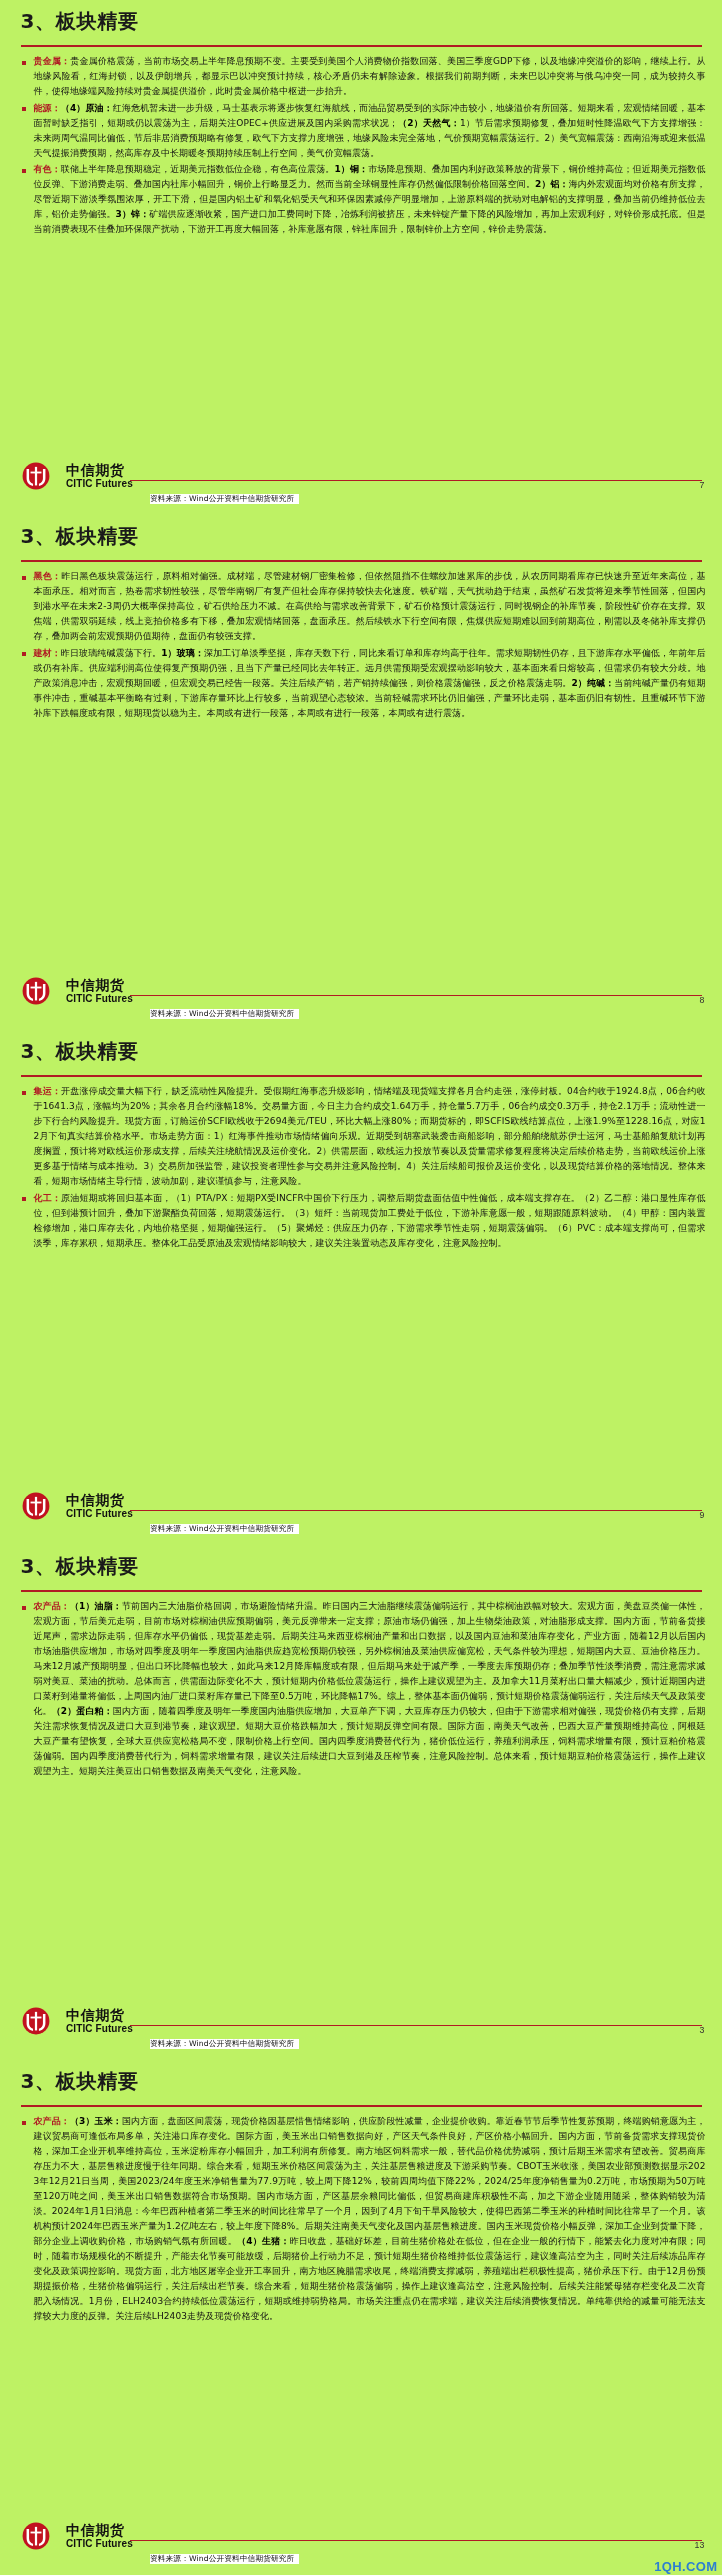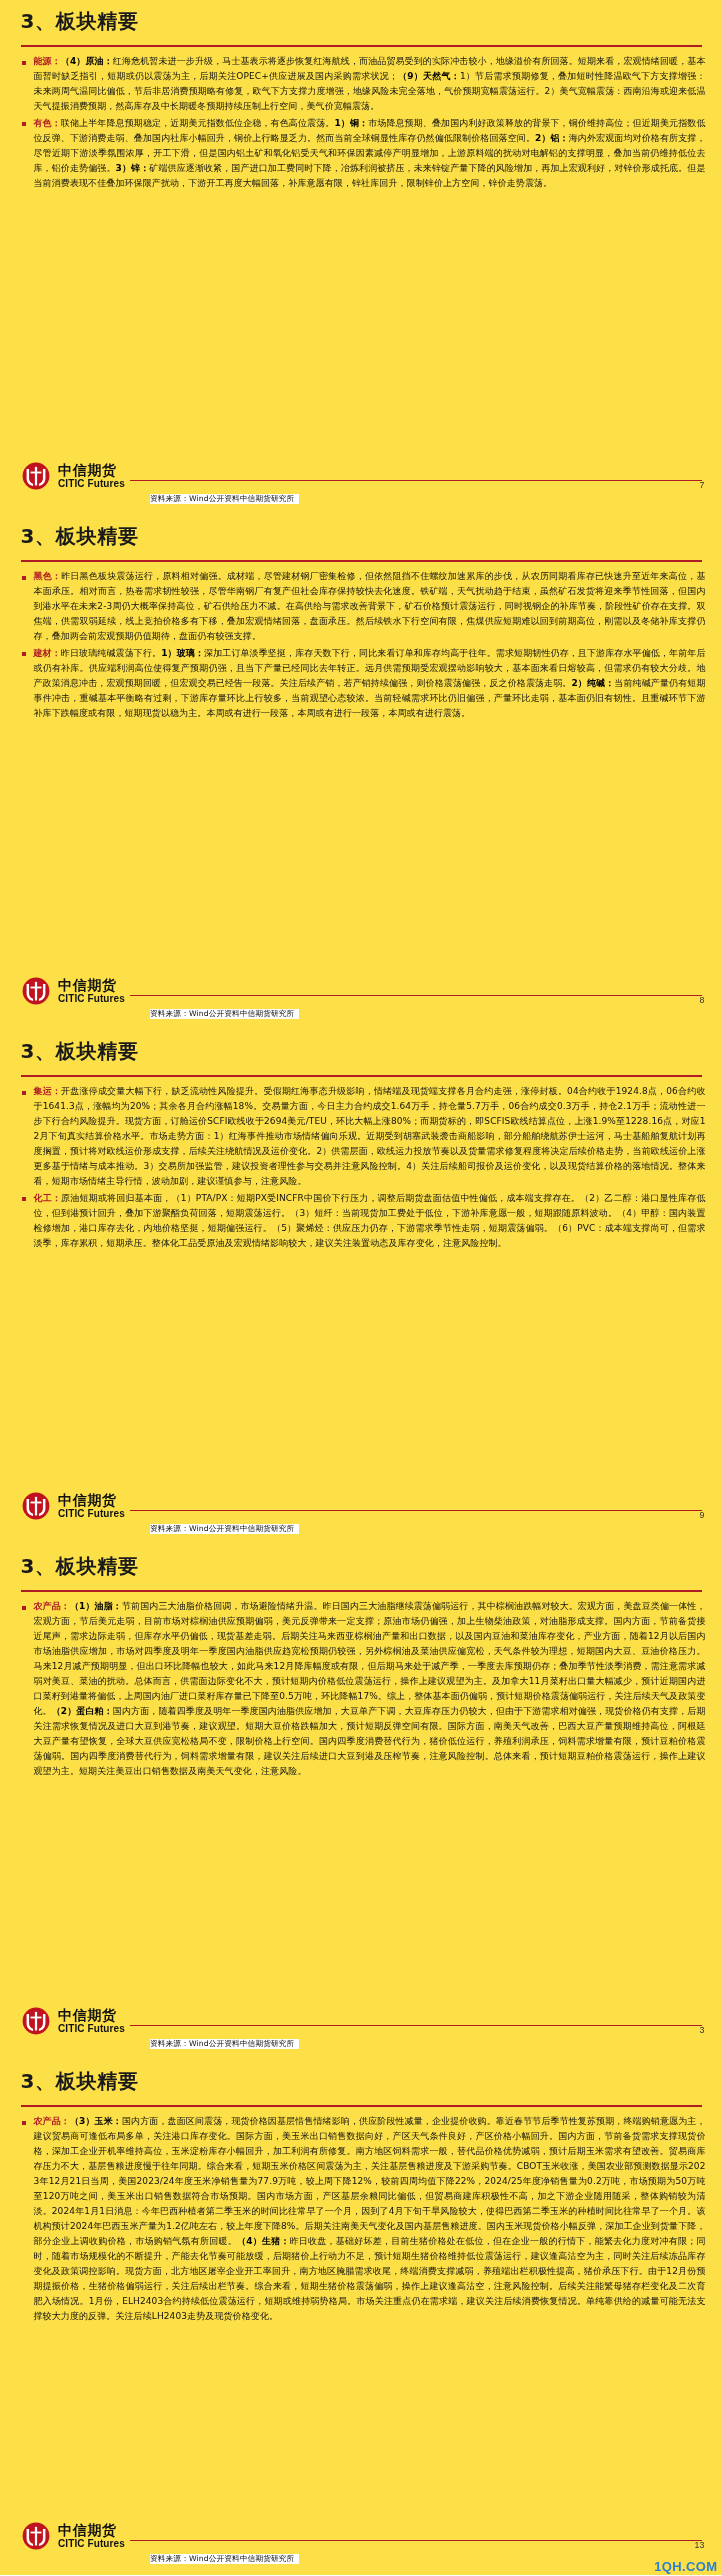--- a/index.html
+++ b/index.html
@@ -10,21 +10,21 @@
     color:#000;
     -webkit-font-smoothing:none;
   }
   .deck{width:722px;}
 
   .slide{
     position:relative;
     width:722px;
     height:515px;
     box-sizing:border-box;
-    background:#fde047;
+    background:#bef264;
     overflow:hidden;
   }
 
   
   .slide-title{
     position:absolute;
     left:20.5px;
     top:10.2px;
     font-size:20px;
     font-weight:bold;
@@ -88,21 +88,21 @@
     bottom:19px;
     width:722px;
     height:34px;
   }
   .logo-wrap{
     position:absolute;
     left:22px;
     top:0;
     display:flex;
     align-items:center;
-    gap:8px;
+    gap:16px;
     justify-content:flex-end;
   }
   .logo-badge{
     width:28px;height:28px;
     position:relative;
     flex:0 0 auto;
   }
   .logo-badge svg{display:block;}
   .logo-text{
     display:flex;
@@ -166,21 +166,25 @@
 </head>
 <body>
 
 <div class="deck">
     <div class="slide">
       <div class="slide-title">3、板块精要</div>
       <div class="title-rule"></div>
       <div class="body-area">
         <div class="bullet-block">
           <span class="bullet-mark"></span>
-          <p class="para"><span class="cat">能源：</span><span class="sub">（4）原油：</span>红海危机暂未进一步升级，马士基表示将逐步恢复红海航线，而油品贸易受到的实际冲击较小，地缘溢价有所回落。短期来看，宏观情绪回暖，基本面暂时缺乏指引，短期或仍以震荡为主，后期关注OPEC+供应进展及国内采购需求状况；<span class="sub">（9）天然气：</span>1）节后需求预期修复，叠加短时性降温欧气下方支撑增强：未来两周气温同比偏低，节后非居消费预期略有修复，欧气下方支撑力度增强，地缘风险未完全落地，气价预期宽幅震荡运行。2）美气宽幅震荡：西南沿海或迎来低温天气提振消费预期，然高库存及中长期暖冬预期持续压制上行空间，美气价宽幅震荡。</p>
+          <p class="para"><span class="cat">贵金属：</span>贵金属价格震荡，当前市场交易上半年降息预期不变。主要受到美国个人消费物价指数回落、美国三季度GDP下修，以及地缘冲突溢价的影响，继续上行。从地缘风险看，红海封锁，以及伊朗增兵，都显示巴以冲突预计持续，核心矛盾仍未有解除迹象。根据我们前期判断，未来巴以冲突将与俄乌冲突一同，成为较持久事件，使得地缘端风险持续对贵金属提供溢价，此时贵金属价格中枢进一步抬升。</p>
+        </div>
+        <div class="bullet-block">
+          <span class="bullet-mark"></span>
+          <p class="para"><span class="cat">能源：</span><span class="sub">（4）原油：</span>红海危机暂未进一步升级，马士基表示将逐步恢复红海航线，而油品贸易受到的实际冲击较小，地缘溢价有所回落。短期来看，宏观情绪回暖，基本面暂时缺乏指引，短期或仍以震荡为主，后期关注OPEC+供应进展及国内采购需求状况；<span class="sub">（2）天然气：</span>1）节后需求预期修复，叠加短时性降温欧气下方支撑增强：未来两周气温同比偏低，节后非居消费预期略有修复，欧气下方支撑力度增强，地缘风险未完全落地，气价预期宽幅震荡运行。2）美气宽幅震荡：西南沿海或迎来低温天气提振消费预期，然高库存及中长期暖冬预期持续压制上行空间，美气价宽幅震荡。</p>
         </div>
         <div class="bullet-block">
           <span class="bullet-mark"></span>
           <p class="para"><span class="cat">有色：</span>联储上半年降息预期稳定，近期美元指数低位企稳，有色高位震荡。<span class="sub">1）铜：</span>市场降息预期、叠加国内利好政策释放的背景下，铜价维持高位；但近期美元指数低位反弹、下游消费走弱、叠加国内社库小幅回升，铜价上行略显乏力。然而当前全球铜显性库存仍然偏低限制价格回落空间。<span class="sub">2）铝：</span>海内外宏观面均对价格有所支撑，尽管近期下游淡季氛围浓厚，开工下滑，但是国内铝土矿和氧化铝受天气和环保因素减停产明显增加，上游原料端的扰动对电解铝的支撑明显，叠加当前仍维持低位去库，铝价走势偏强。<span class="sub">3）锌：</span>矿端供应逐渐收紧，国产进口加工费同时下降，冶炼利润被挤压，未来锌锭产量下降的风险增加，再加上宏观利好，对锌价形成托底。但是当前消费表现不佳叠加环保限产扰动，下游开工再度大幅回落，补库意愿有限，锌社库回升，限制锌价上方空间，锌价走势震荡。</p>
         </div>
       </div>
       <div class="footer">
         <div class="logo-wrap">
           <div class="logo-badge">
             <svg width="28" height="28" viewBox="0 0 38 38" xmlns="http://www.w3.org/2000/svg">

